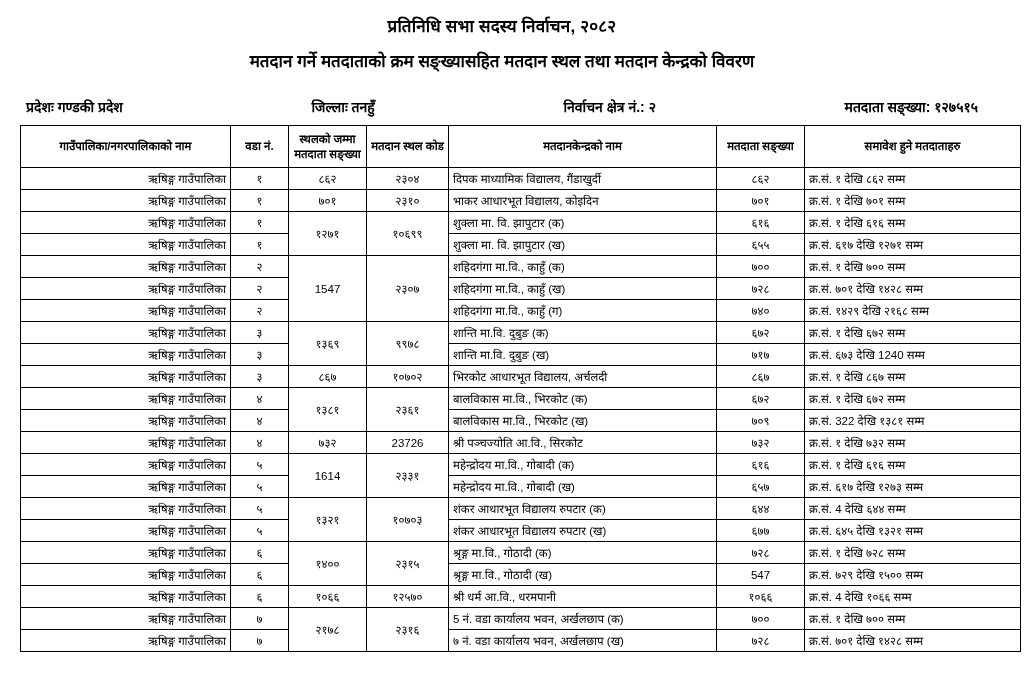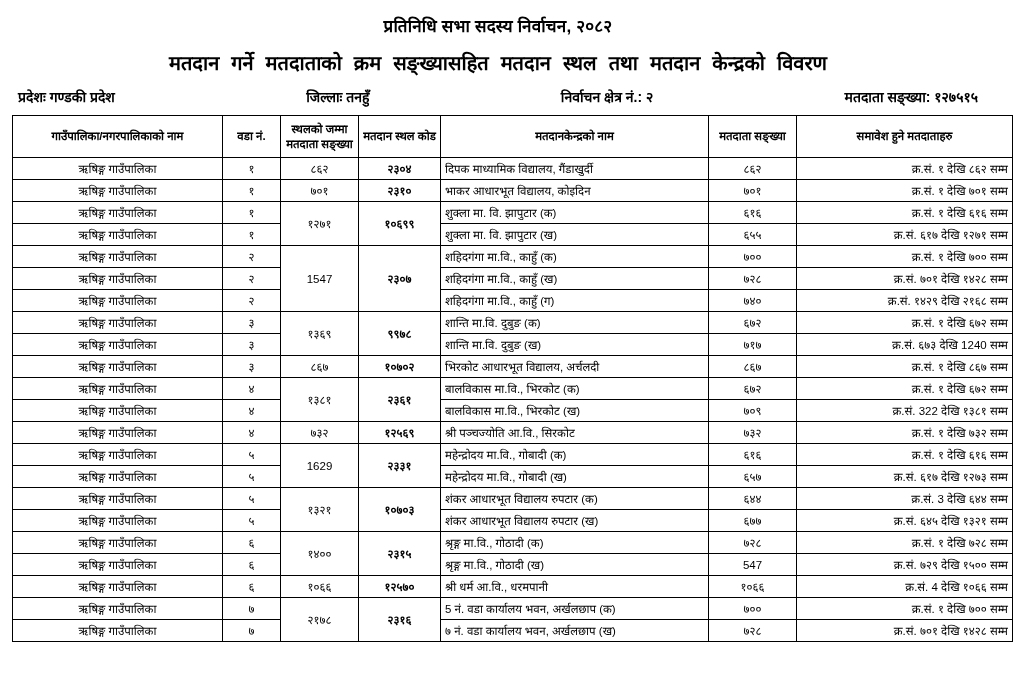--- a/index.html
+++ b/index.html
@@ -12,41 +12,40 @@
     height: 691px;
     font-family: "Liberation Sans", "DejaVu Sans", sans-serif;
     color: #000000;
     overflow: hidden;
   }
   .page {
     width: 996px;
     height: 691px;
     position: relative;
     box-sizing: border-box;
-    padding: 10px 12px 0 12px;
+    padding: 10px 12px 0 20px;
   }
   .title-line1 {
     text-align: center;
     font-size: 17px;
     font-weight: bold;
     letter-spacing: 0.2px;
     margin-top: 4px;
   }
   .title-line2 {
     text-align: center;
-    font-size: 20px;
+    font-size: 17px;
     font-weight: bold;
     margin-top: 12px;
-    font-family: Liberation Mono, monospace;
   }
   .meta-row {
     display: flex;
     justify-content: space-between;
     align-items: flex-end;
-    margin-top: 11px;
+    margin-top: 25px;
     padding: 0 6px;
     font-size: 14px;
     font-weight: bold;
   }
   .meta-item {
     white-space: nowrap;
   }
   table.main {
     margin-top: 9px;
     border-collapse: collapse;
@@ -62,27 +61,27 @@
     box-sizing: border-box;
   }
   table.main th {
     text-align: center;
     font-weight: bold;
     font-size: 11.5px;
     line-height: 1.25;
     height: 42px;
     padding: 2px 3px;
   }
-  td.c-name   { text-align: center;   padding-left: 6px; }
+  td.c-name   { text-align: right;   padding-left: 6px; }
   td.c-ward   { text-align: center; }
   td.c-total  { text-align: center; }
-  td.c-code   { text-align: center; font-weight: bold; }
+  td.c-code   { text-align: center; }
   td.c-center { text-align: left;   padding-left: 6px; }
   td.c-voters { text-align: center; }
-  td.c-range  { text-align: right;   padding-left: 8px; }
+  td.c-range  { text-align: left;   padding-left: 8px; }
 
   col.w-name   { width: 210px; }
   col.w-ward   { width: 58px; }
   col.w-total  { width: 78px; }
   col.w-code   { width: 82px; }
   col.w-center { width: 268px; }
   col.w-voters { width: 88px; }
   col.w-range  { width: 216px; }
 </style>
 </head>
@@ -217,49 +216,49 @@
           <td class="c-name">ऋषिङ्ग गाउँपालिका</td>
           <td class="c-ward">४</td>
           <td class="c-center">बालविकास मा.वि., भिरकोट (ख)</td>
           <td class="c-voters">७०९</td>
           <td class="c-range">क्र.सं. 322 देखि १३८१ सम्म</td>
         </tr>
         <tr>
           <td class="c-name">ऋषिङ्ग गाउँपालिका</td>
           <td class="c-ward">४</td>
           <td class="c-total">७३२</td>
-          <td class="c-code">१२५६९</td>
+          <td class="c-code">23726</td>
           <td class="c-center">श्री पञ्चज्योति आ.वि., सिरकोट</td>
           <td class="c-voters">७३२</td>
           <td class="c-range">क्र.सं. १ देखि ७३२ सम्म</td>
         </tr>
         <tr>
           <td class="c-name">ऋषिङ्ग गाउँपालिका</td>
           <td class="c-ward">५</td>
-          <td class="c-total" rowspan="2">1629</td>
+          <td class="c-total" rowspan="2">1614</td>
           <td class="c-code" rowspan="2">२३३१</td>
           <td class="c-center">महेन्द्रोदय मा.वि., गोबादी (क)</td>
           <td class="c-voters">६१६</td>
           <td class="c-range">क्र.सं. १ देखि ६१६ सम्म</td>
         </tr>
         <tr>
           <td class="c-name">ऋषिङ्ग गाउँपालिका</td>
           <td class="c-ward">५</td>
           <td class="c-center">महेन्द्रोदय मा.वि., गोबादी (ख)</td>
           <td class="c-voters">६५७</td>
           <td class="c-range">क्र.सं. ६१७ देखि १२७३ सम्म</td>
         </tr>
         <tr>
           <td class="c-name">ऋषिङ्ग गाउँपालिका</td>
           <td class="c-ward">५</td>
           <td class="c-total" rowspan="2">१३२१</td>
           <td class="c-code" rowspan="2">१०७०३</td>
           <td class="c-center">शंकर आधारभूत विद्यालय रुपटार (क)</td>
           <td class="c-voters">६४४</td>
-          <td class="c-range">क्र.सं. 3 देखि ६४४ सम्म</td>
+          <td class="c-range">क्र.सं. 4 देखि ६४४ सम्म</td>
         </tr>
         <tr>
           <td class="c-name">ऋषिङ्ग गाउँपालिका</td>
           <td class="c-ward">५</td>
           <td class="c-center">शंकर आधारभूत विद्यालय रुपटार (ख)</td>
           <td class="c-voters">६७७</td>
           <td class="c-range">क्र.सं. ६४५ देखि १३२१ सम्म</td>
         </tr>
         <tr>
           <td class="c-name">ऋषिङ्ग गाउँपालिका</td>

